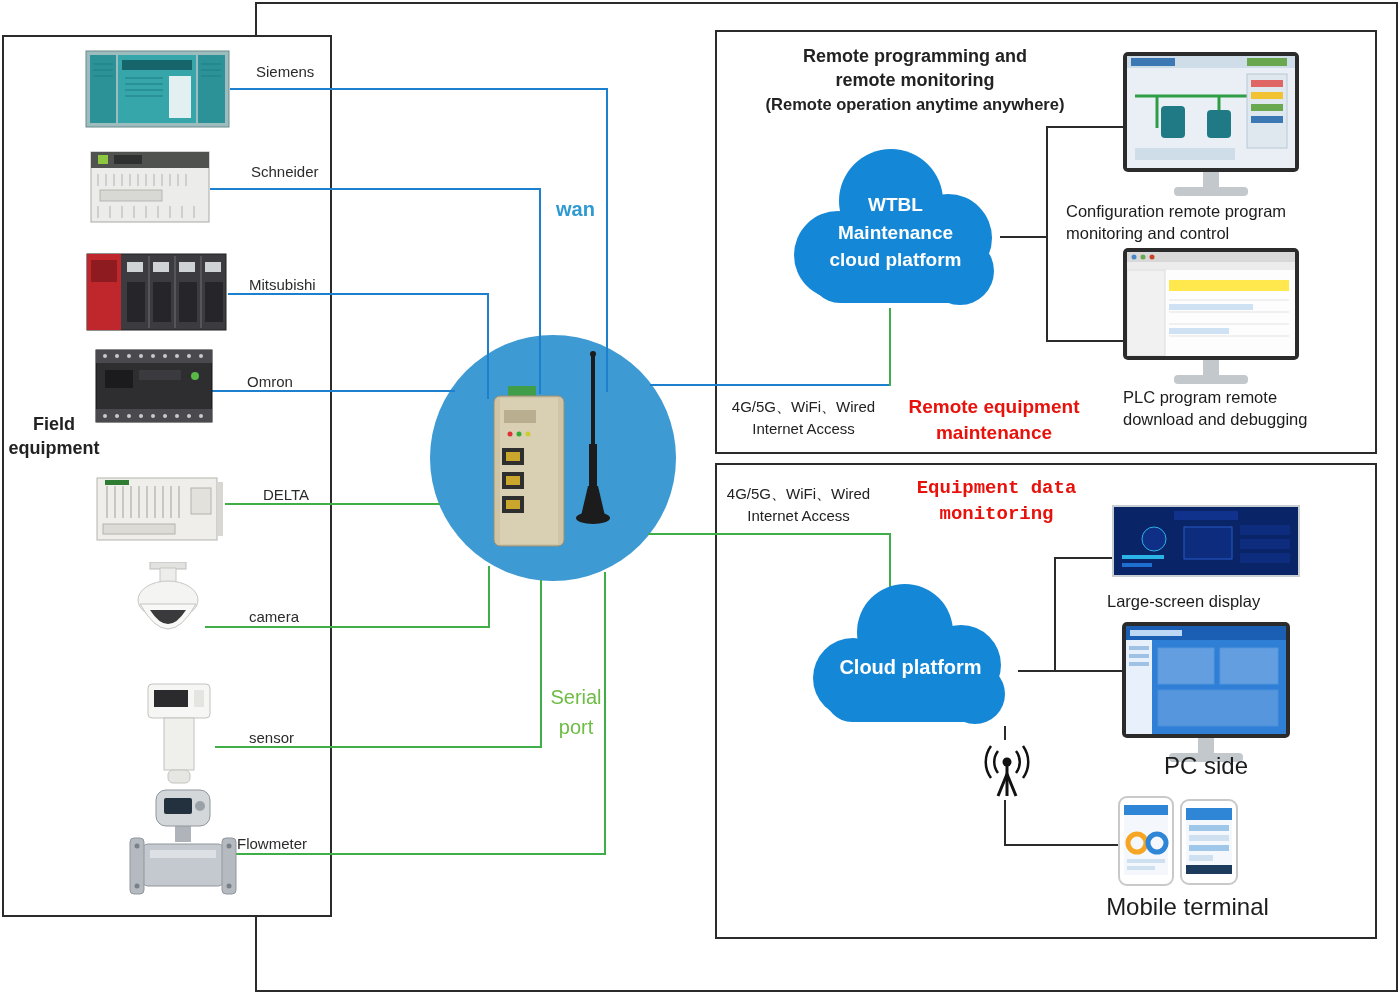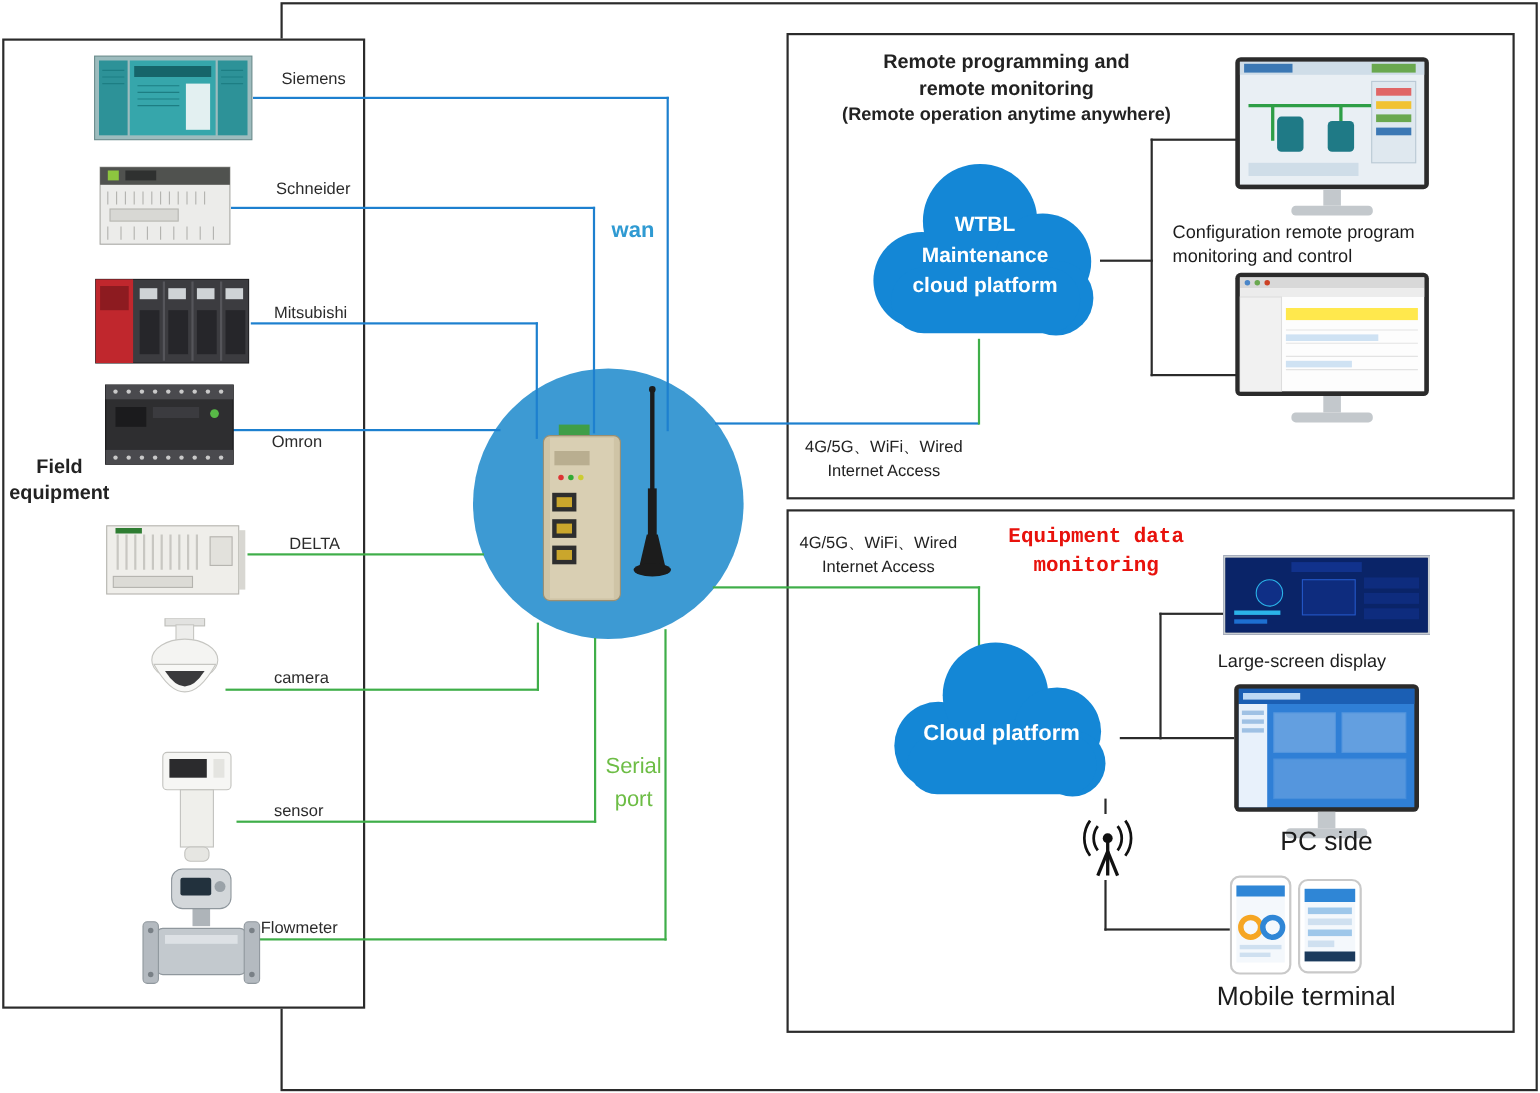--- a/index.html
+++ b/index.html
@@ -206,21 +206,21 @@
         <circle cx="9" cy="98" r="2.5" fill="#798086"></circle>
       <circle cx="101" cy="58" r="2.5" fill="#798086"></circle>
         <circle cx="101" cy="98" r="2.5" fill="#798086"></circle>
       <rect x="22" y="62" width="66" height="8" fill="#dde1e5"></rect>
     </svg>
   </div>
 
   <span class="dev-label" style="left:256px;top:63px;">Siemens</span>
   <span class="dev-label" style="left:251px;top:163px;">Schneider</span>
   <span class="dev-label" style="left:249px;top:276px;">Mitsubishi</span>
-  <span class="dev-label" style="left:247px;top:373px;margin-top:20px;">Omron</span>
+  <span class="dev-label" style="left:247px;top:373px;">Omron</span>
   <span class="dev-label" style="left:263px;top:486px;">DELTA</span>
   <span class="dev-label" style="left:249px;top:608px;">camera</span>
   <span class="dev-label" style="left:249px;top:729px;">sensor</span>
   <span class="dev-label" style="left:237px;top:835px;">Flowmeter</span>
 
   <div class="abs" style="left:430px;top:335px;width:246px;height:246px;border-radius:50%;background:#3d9ad3;z-index:3;"></div>
 
   <div class="abs" style="left:486px;top:348px;width:190px;height:205px;z-index:5;">
     <svg width="190" height="205">
 
@@ -300,20 +300,22 @@
   </div>
 
   <div class="abs center" style="left:733px;top:44px;width:364px;line-height:1.35;">
     <div class="bold" style="font-size:18px;">Remote programming and</div>
     <div class="bold" style="font-size:18px;">remote monitoring</div>
     <div class="bold" style="font-size:16.5px;">(Remote operation anytime anywhere)</div>
   </div>
 
   <div class="abs pre access" style="left:721px;top:396px;width:165px;">4G/5G、WiFi、Wired
 Internet Access</div>
+  <div class="abs pre red-label" style="left:888px;top:394px;width:212px;">Remote equipment
+maintenance</div>
 
   <div class="abs" style="left:1123px;top:52px;width:176px;">
     <div class="monitor-frame">
       <svg width="168" height="112" preserveAspectRatio="none">
         <rect width="168" height="112" fill="#e9eff4"></rect>
         <rect width="168" height="12" fill="#cfdde8"></rect>
         <rect x="4" y="2" width="44" height="8" fill="#3c78b4"></rect>
         <rect x="120" y="2" width="40" height="8" fill="#6aa84f"></rect>
         <g stroke="#2e9e46" stroke-width="3" fill="none">
           <path d="M8 40 H152"></path>
@@ -353,20 +355,22 @@
         <line x1="42" y1="72" x2="162" y2="72"></line>
             <line x1="42" y1="84" x2="162" y2="84"></line>
           </g>
         <rect x="42" y="52" width="84" height="6" fill="#cfe2f3"></rect>
         <rect x="42" y="76" width="60" height="6" fill="#cfe2f3"></rect>
       </svg>
     </div>
     <div class="mon-neck"></div>
     <div class="mon-base"></div>
   </div>
+  <div class="abs pre caption" style="left:1123px;top:386px;width:226px;">PLC program remote
+download and debugging</div>
 
   <div class="abs pre access" style="left:716px;top:483px;width:165px;">4G/5G、WiFi、Wired
 Internet Access</div>
   <div class="abs pre red-label" style="left:894px;top:476px;width:205px;font-family:Liberation Mono, monospace;">Equipment data
 monitoring</div>
 
   <div class="abs" style="left:798px;top:580px;width:225px;height:152px;z-index:5;">
     <svg width="225" height="152" viewBox="0 0 215 152">
       <g fill="#1487d6">
         <circle cx="50" cy="98" r="40"></circle>

